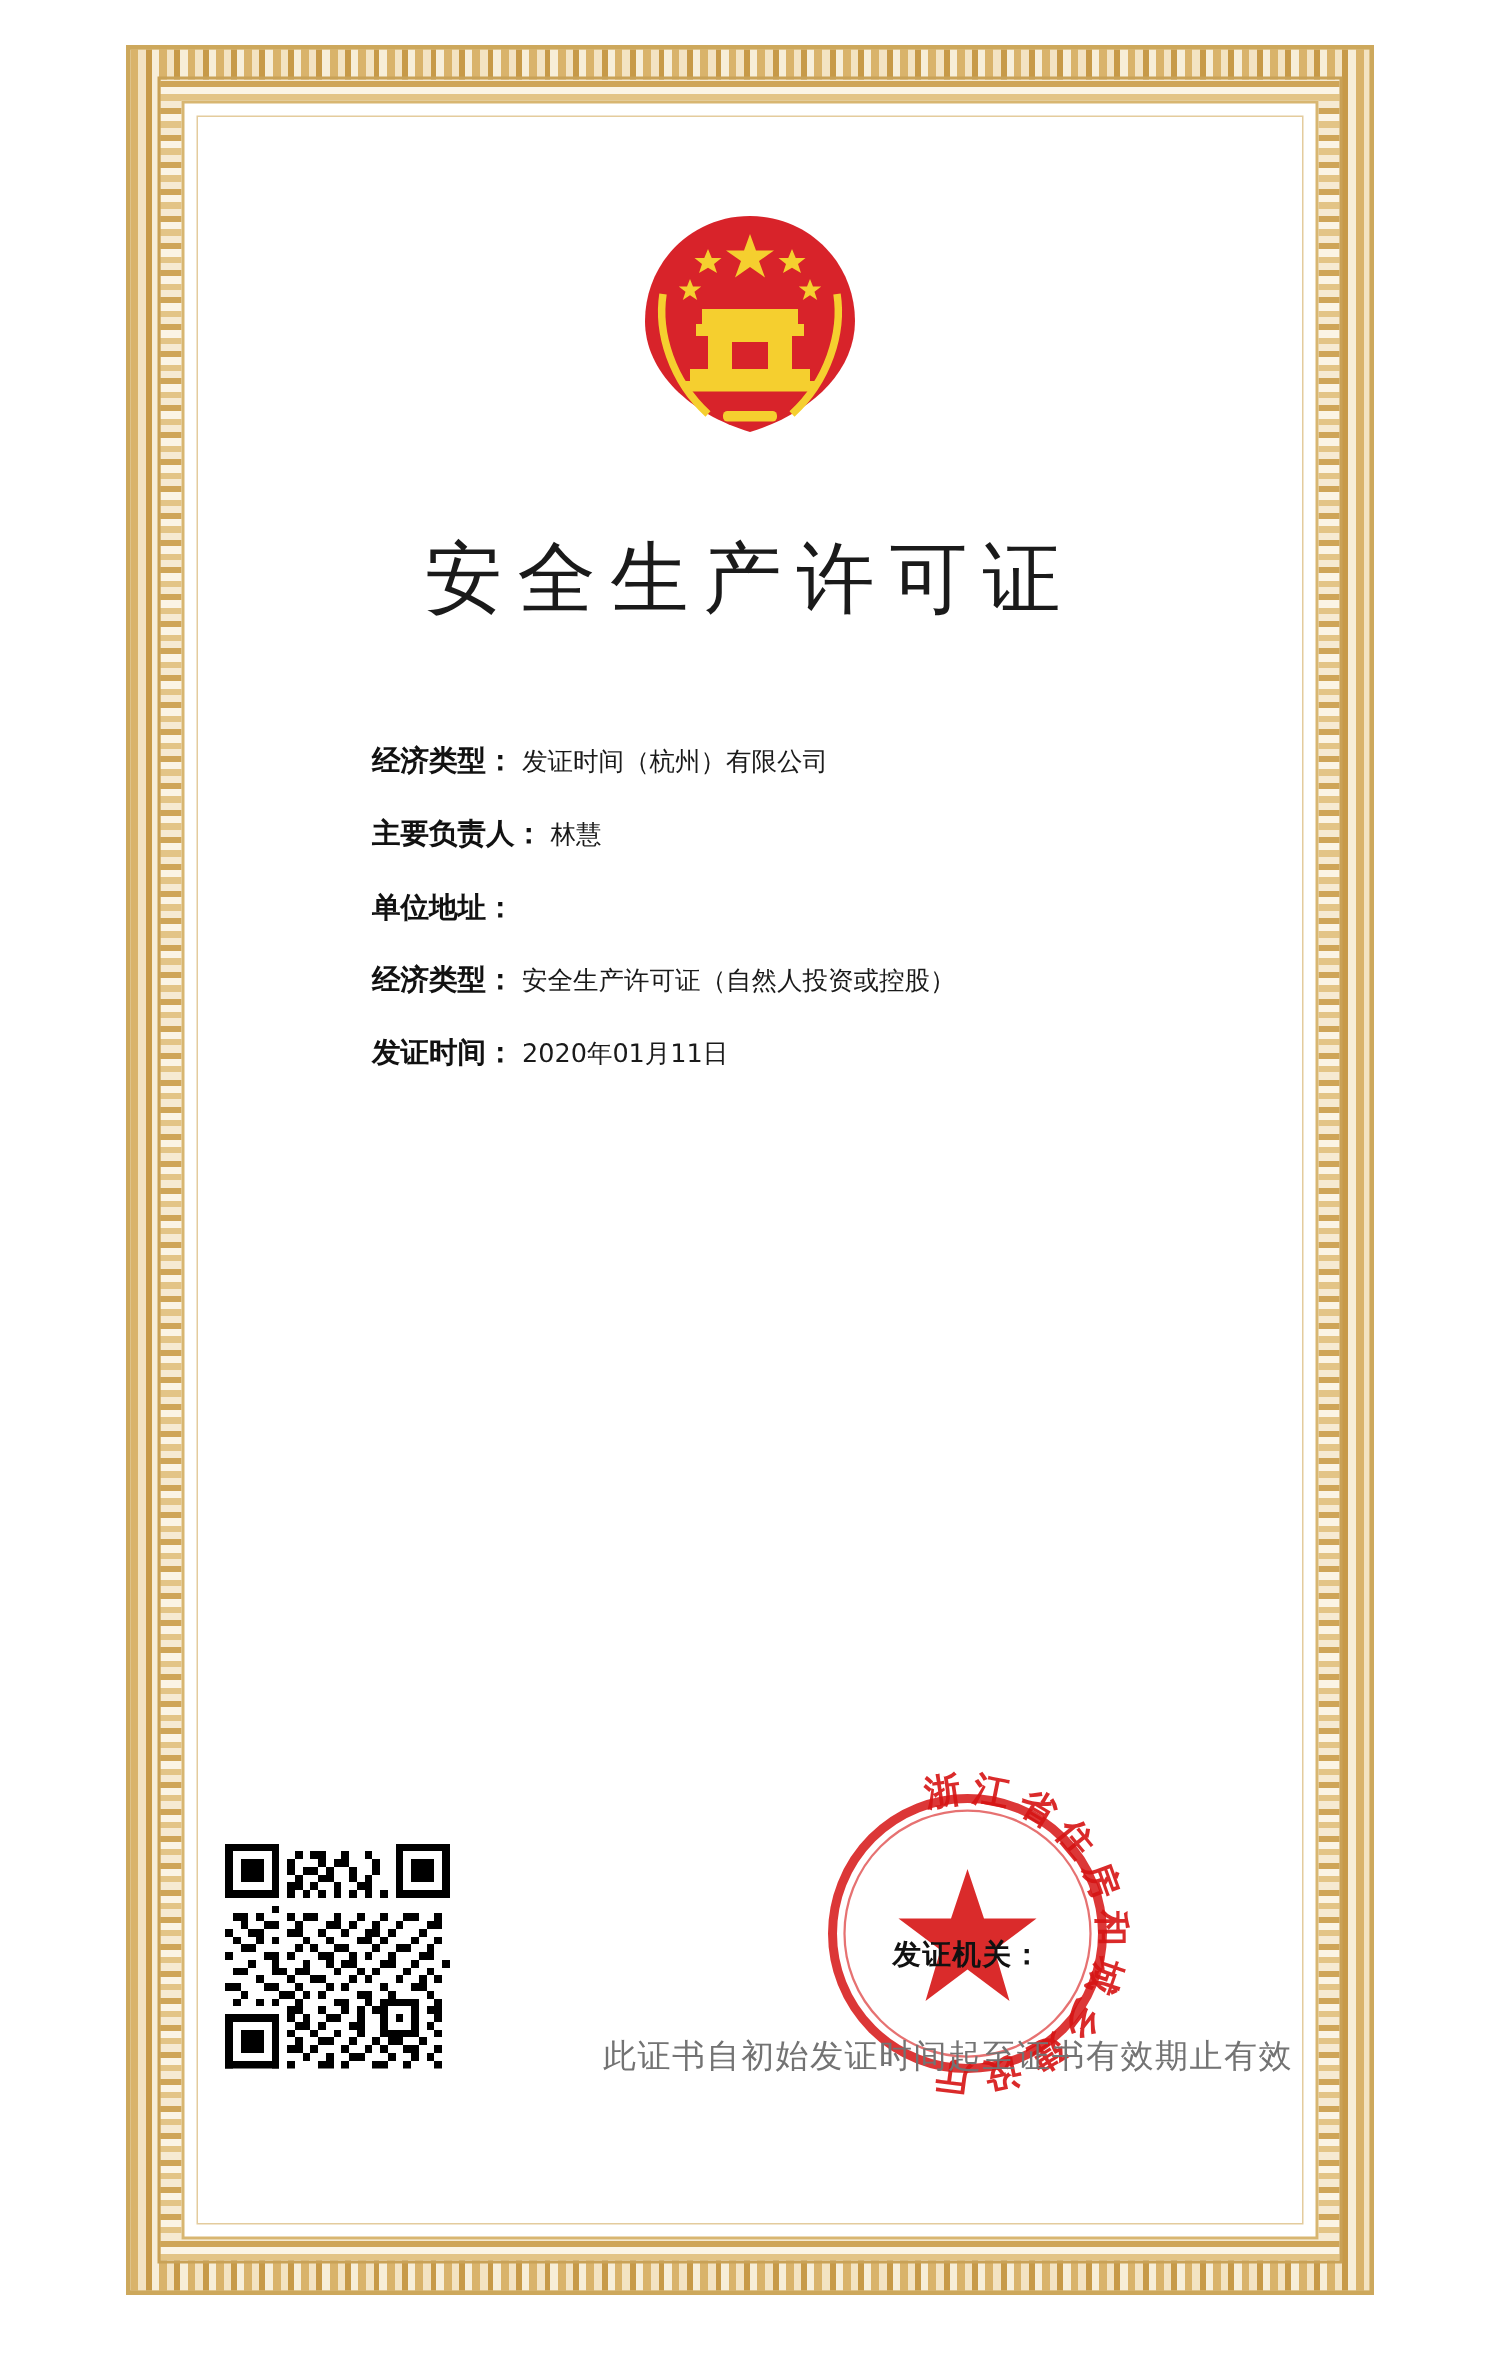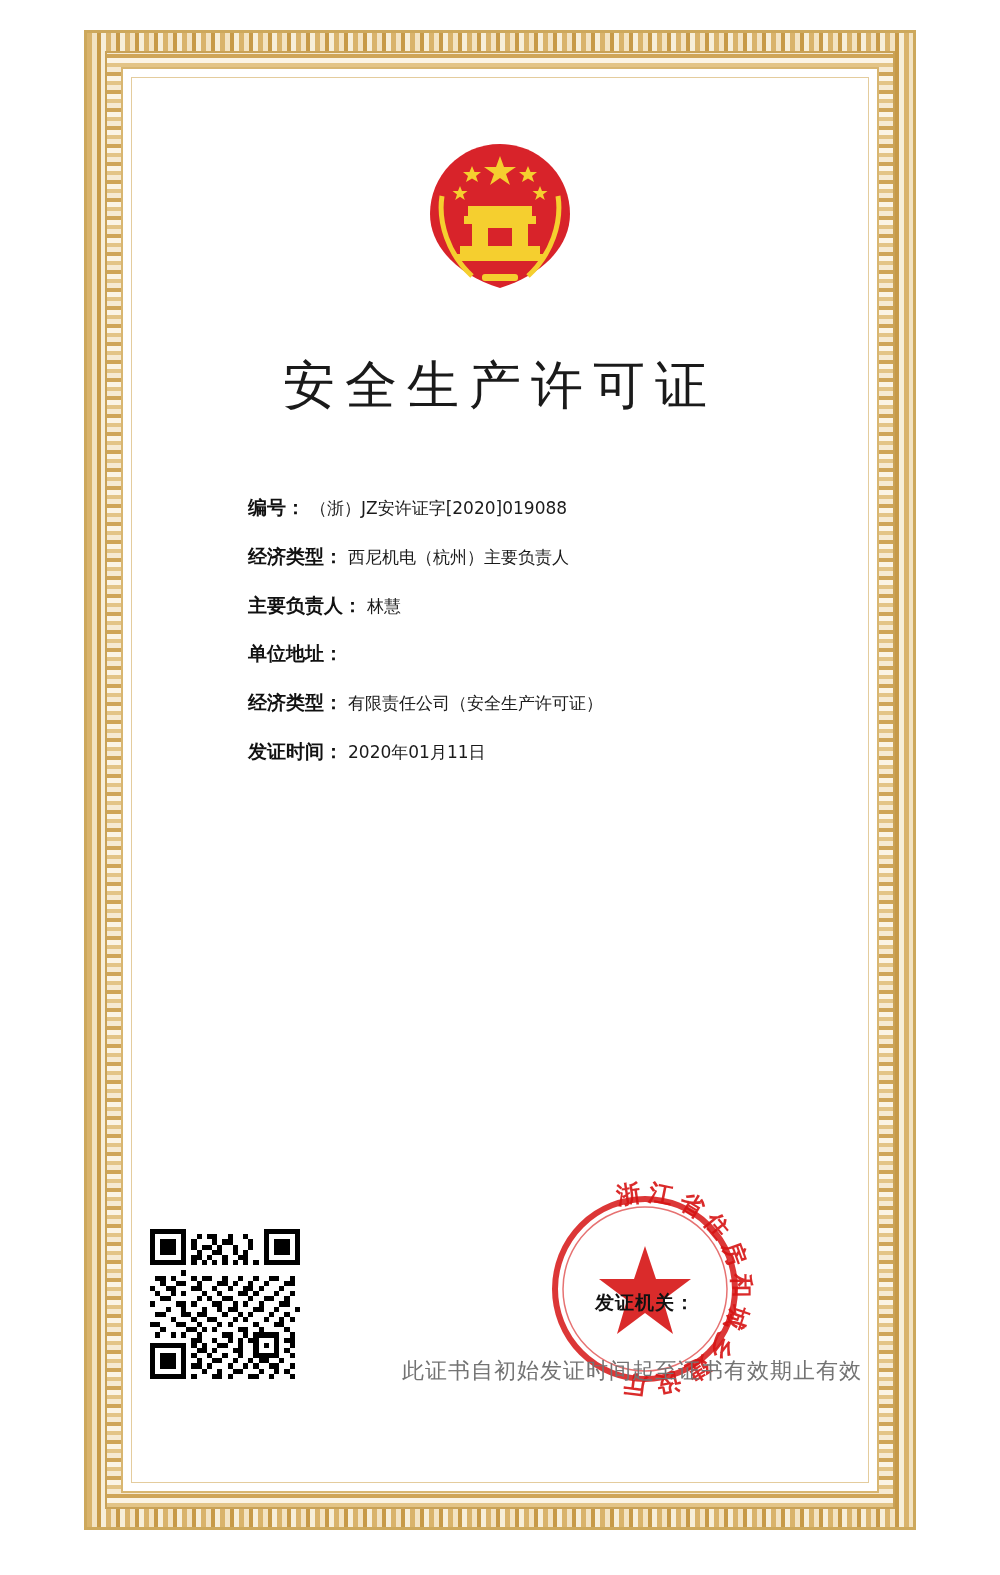--- a/index.html
+++ b/index.html
@@ -216,42 +216,38 @@
         <path d="M22 60 C 18 86 28 118 52 140" stroke="#f5cf2f" stroke-width="5" fill="none"></path>
         <path d="M138 60 C 142 86 132 118 108 140" stroke="#f5cf2f" stroke-width="5" fill="none"></path>
         <rect x="62" y="138" width="36" height="7" rx="3" fill="#f5cf2f"></rect>
       </svg>
     </div>
 
     <div class="title">安全生产许可证</div>
 
     <div class="fields">
 
-      <div class="field-row">
-        <span class="field-label">编号：</span>
-        <span class="field-value">（浙）JZ安许证字[2020]019088</span>
-      </div>
 
       <div class="field-row">
         <span class="field-label">经济类型：</span>
-        <span class="field-value">西尼机电（杭州）主要负责人</span>
+        <span class="field-value">发证时间（杭州）有限公司</span>
       </div>
 
       <div class="field-row">
         <span class="field-label">主要负责人：</span>
         <span class="field-value">林慧</span>
       </div>
 
       <div class="field-row">
         <span class="field-label">单位地址：</span>
       </div>
 
       <div class="field-row">
         <span class="field-label">经济类型：</span>
-        <span class="field-value">有限责任公司（安全生产许可证）</span>
+        <span class="field-value">安全生产许可证（自然人投资或控股）</span>
       </div>
 
 
       <div class="field-row">
         <span class="field-label">发证时间：</span>
         <span class="field-value">2020年01月11日</span>
       </div>
 
 
     </div>

